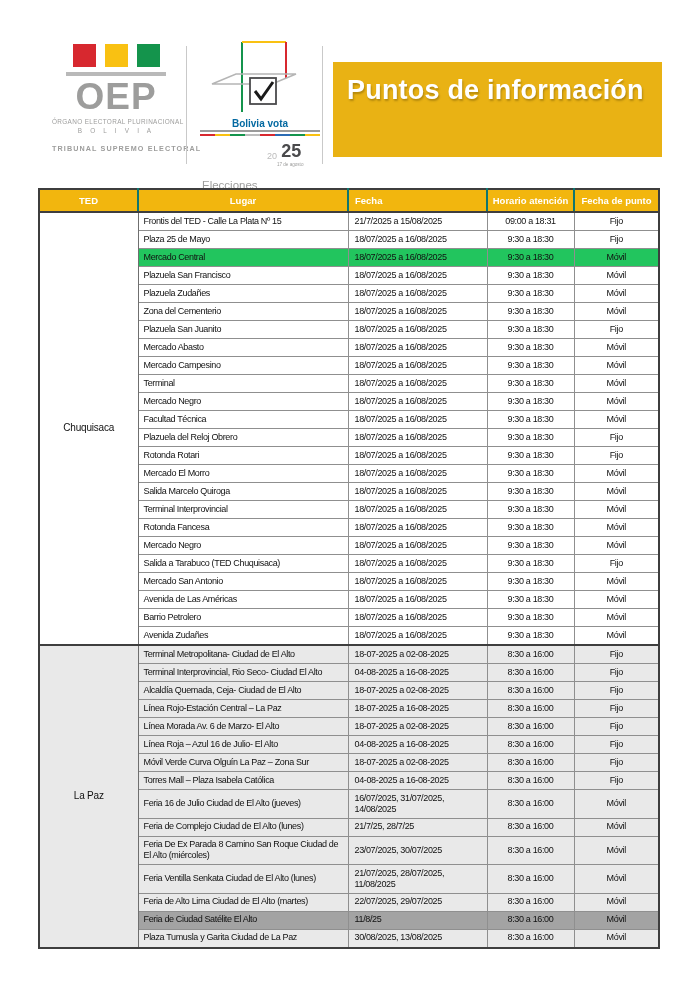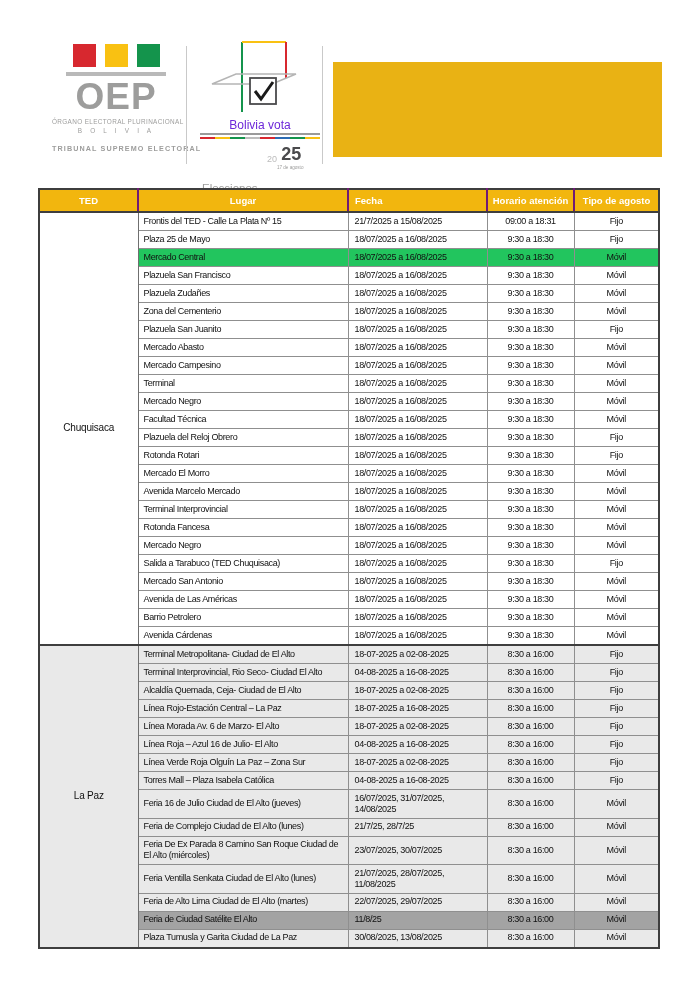--- a/index.html
+++ b/index.html
@@ -11,21 +11,21 @@
   .oep-logo{position:absolute;left:52px;top:44px;width:128px;text-align:center;}
   .oep-squares{display:flex;justify-content:center;gap:9px;}
   .oep-squares .sq{width:23px;height:23px;display:inline-block;}
   .oep-bar{height:4px;background:#b9b9b9;margin:5px 14px 2px 14px;}
   .oep-acronym{font-size:37px;font-weight:bold;color:#9d9d9c;letter-spacing:1px;line-height:1.0;}
   .oep-line1{font-size:6.4px;color:#9d9d9c;letter-spacing:0.35px;margin-top:3px;white-space:nowrap;}
   .oep-line2{font-size:6.4px;color:#9d9d9c;letter-spacing:3.2px;margin-top:2px;}
   .oep-line3{font-size:7.2px;font-weight:bold;color:#9d9d9c;letter-spacing:1.1px;margin-top:10px;white-space:nowrap;}
   .vdivider{position:absolute;top:46px;width:1px;height:118px;background:#c9c9c9;}
   .vote-logo{position:absolute;left:198px;top:40px;width:124px;text-align:center;}
-  .vote-title{font-size:12px;font-weight:normal;color:#6d28d9;margin-top:-2px;}
+  .vote-title{font-size:10px;font-weight:bold;color:#0369a1;margin-top:-2px;}
   .vote-underline{height:1.5px;background:#9a9a9a;margin:1px 2px 2px 2px;}
   .vote-stripe{display:flex;height:2.5px;margin:0 2px;}
   .vote-stripe span{flex:1;}
   .vote-lower{display:flex;align-items:flex-start;justify-content:flex-start;margin-top:3px;padding-left:4px;}
   .vote-elecciones{text-align:left;}
   .vote-elecciones .l1{font-size:11.5px;color:#9d9d9c;line-height:1.1;margin-top:40px;}
   .vote-elecciones .l2{font-size:13px;font-weight:bold;color:#545456;line-height:1.15;}
   .vote-year{display:flex;align-items:flex-end;margin-left:2px;position:relative;top:4px;}
   .vote-year .y-pre{font-size:9px;color:#bcbcbc;line-height:1;position:relative;top:-6px;}
   .vote-year .y-main{font-size:18px;font-weight:bold;color:#4a4a4c;line-height:0.9;}
@@ -34,21 +34,21 @@
     position:absolute;left:333px;top:62px;width:329px;height:95px;
     box-sizing:border-box;padding:9px 0 0 14px;
     font-size:27px;font-weight:bold;line-height:1.42;
     text-shadow:1px 2px 2px rgba(80,60,0,0.35);letter-spacing:0.2px;
   }
   
   .tbl-wrap{position:absolute;left:38px;top:188px;}
   table{border-collapse:collapse;table-layout:fixed;width:620px;border:2px solid #3e3e3e;}
   th{
     font-size:9.5px;font-weight:bold;color:#ffffff;padding:5px 2px;
-    border-left:2px solid #701a75;border-bottom:2px solid #3e3e3e;text-align:center;
+    border-left:2px solid #0f766e;border-bottom:2px solid #3e3e3e;text-align:center;
   }
   th:first-child{border-left:none;}
   th.th-left{text-align:left;padding-left:6px;}
   td{
     border:1px solid #8f8f8f;font-size:9px;letter-spacing:-0.35px;
     padding:2.5px 4px;line-height:1.25;height:12px;vertical-align:middle;color:#111;
   }
   td.ted-cell{text-align:center;vertical-align:middle;font-size:10px;letter-spacing:-0.2px;border-right:1px solid #6f6f6f;}
   td.cell-lugar{padding-left:5px;text-align:left;}
   td.cell-fecha{padding-left:6px;text-align:left;}
@@ -104,38 +104,39 @@
       <span class="y-pre">20</span>
       <span>
         <span class="y-main">25</span>
         <div class="vote-date">17 de agosto</div>
       </span>
     </div>
   </div>
 </div>
 
 <div class="banner" style="background: rgb(233, 178, 20); color: rgb(255, 255, 255);">
+  <div>Puntos de información</div>
 </div>
 
 <div class="tbl-wrap">
   <table>
     <colgroup>
       <col style="width:99px">
         <col style="width:210px">
         <col style="width:139px">
         <col style="width:87px">
         <col style="width:85px">
     </colgroup>
     <thead>
       <tr>
           <th style="background: rgb(242, 182, 14);">TED</th>
           <th style="background: rgb(242, 182, 14);">Lugar</th>
           <th class="th-left" style="background: rgb(242, 182, 14);">Fecha</th>
           <th style="background: rgb(242, 182, 14);">Horario atención</th>
-          <th style="background: rgb(242, 182, 14);">Tipo de agosto</th>
+          <th style="background: rgb(242, 182, 14);">Fecha de punto</th>
         </tr>
     </thead>
     <tbody>
         <tr style="background: rgb(255, 255, 255);">
           <td class="ted-cell" rowspan="24">Chuquisaca</td>
           <td class="cell-lugar">Frontis del TED - Calle La Plata Nº 15</td>
           <td class="cell-fecha">21/7/2025 a 15/08/2025</td>
           <td class="cell-horario">09:00 a 18:31</td>
           <td class="cell-tipo">Fijo</td>
         </tr>
@@ -217,21 +218,21 @@
           <td class="cell-horario">9:30 a 18:30</td>
           <td class="cell-tipo">Fijo</td>
         </tr>
         <tr style="background: rgb(255, 255, 255);">
           <td class="cell-lugar">Mercado El Morro</td>
           <td class="cell-fecha">18/07/2025 a 16/08/2025</td>
           <td class="cell-horario">9:30 a 18:30</td>
           <td class="cell-tipo">Móvil</td>
         </tr>
         <tr style="background: rgb(255, 255, 255);">
-          <td class="cell-lugar">Avenida Marcelo Mercado</td>
+          <td class="cell-lugar">Salida Marcelo Quiroga</td>
           <td class="cell-fecha">18/07/2025 a 16/08/2025</td>
           <td class="cell-horario">9:30 a 18:30</td>
           <td class="cell-tipo">Móvil</td>
         </tr>
         <tr style="background: rgb(255, 255, 255);">
           <td class="cell-lugar">Terminal Interprovincial</td>
           <td class="cell-fecha">18/07/2025 a 16/08/2025</td>
           <td class="cell-horario">9:30 a 18:30</td>
           <td class="cell-tipo">Móvil</td>
         </tr>
@@ -265,21 +266,21 @@
           <td class="cell-horario">9:30 a 18:30</td>
           <td class="cell-tipo">Móvil</td>
         </tr>
         <tr style="background: rgb(255, 255, 255);">
           <td class="cell-lugar">Barrio Petrolero</td>
           <td class="cell-fecha">18/07/2025 a 16/08/2025</td>
           <td class="cell-horario">9:30 a 18:30</td>
           <td class="cell-tipo">Móvil</td>
         </tr>
         <tr style="background: rgb(255, 255, 255);">
-          <td class="cell-lugar">Avenida Cárdenas</td>
+          <td class="cell-lugar">Avenida Zudañes</td>
           <td class="cell-fecha">18/07/2025 a 16/08/2025</td>
           <td class="cell-horario">9:30 a 18:30</td>
           <td class="cell-tipo">Móvil</td>
         </tr>
         <tr class="section-start" style="background: rgb(233, 233, 233);">
           <td class="ted-cell" rowspan="15">La Paz</td>
           <td class="cell-lugar">Terminal Metropolitana- Ciudad de El Alto</td>
           <td class="cell-fecha">18-07-2025 a 02-08-2025</td>
           <td class="cell-horario">8:30 a 16:00</td>
           <td class="cell-tipo">Fijo</td>
@@ -308,21 +309,21 @@
           <td class="cell-horario">8:30 a 16:00</td>
           <td class="cell-tipo">Fijo</td>
         </tr>
         <tr style="background: rgb(233, 233, 233);">
           <td class="cell-lugar">Línea Roja – Azul 16 de Julio- El Alto</td>
           <td class="cell-fecha">04-08-2025 a 16-08-2025</td>
           <td class="cell-horario">8:30 a 16:00</td>
           <td class="cell-tipo">Fijo</td>
         </tr>
         <tr style="background: rgb(233, 233, 233);">
-          <td class="cell-lugar">Línea Verde Roja Olguín La Paz – Zona Sur</td>
+          <td class="cell-lugar">Móvil Verde Curva Olguín La Paz – Zona Sur</td>
           <td class="cell-fecha">18-07-2025 a 02-08-2025</td>
           <td class="cell-horario">8:30 a 16:00</td>
           <td class="cell-tipo">Fijo</td>
         </tr>
         <tr style="background: rgb(233, 233, 233);">
           <td class="cell-lugar">Torres Mall – Plaza Isabela Católica</td>
           <td class="cell-fecha">04-08-2025 a 16-08-2025</td>
           <td class="cell-horario">8:30 a 16:00</td>
           <td class="cell-tipo">Fijo</td>
         </tr>

